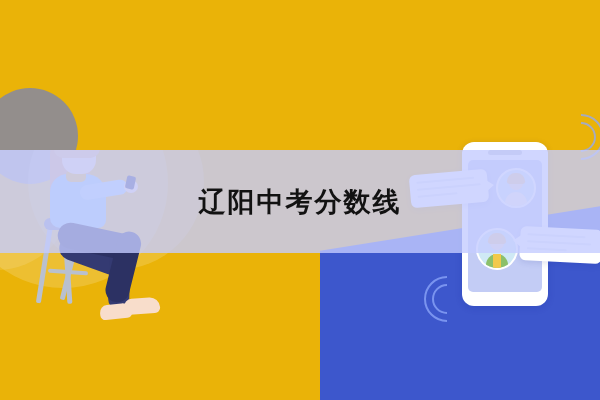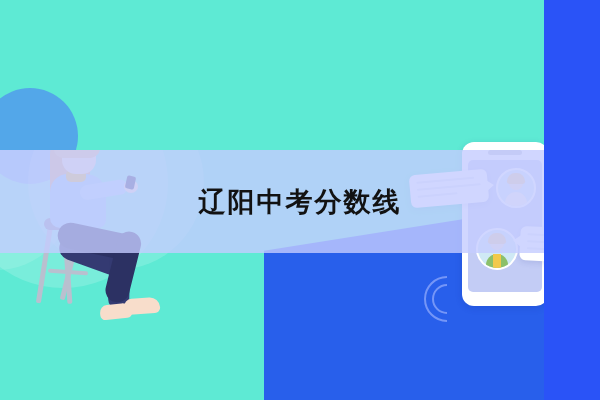--- a/index.html
+++ b/index.html
@@ -3,22 +3,22 @@
 <meta charset="utf-8">
 <title>Banner</title>
 <style>
   html,body{margin:0;padding:0;}
   body{
     width:600px;height:400px;overflow:hidden;
     font-family:"DejaVu Sans","Liberation Sans",sans-serif;
     background:#2a53f7;
   }
   #banner{
-    position:relative;width:544px;height:400px;overflow:hidden;
-    background:#5eead4;
+    position:relative;width:600px;height:400px;overflow:hidden;
+    background:#eab308;
     text-decoration:underline;
   }
 
   
   .bg-diag{
     position:absolute;right:-40px;bottom:-60px;
     width:320px;height:260px;
     background:#1f46ee;
     transform:skewY(-9deg);
     transform-origin:right bottom;

